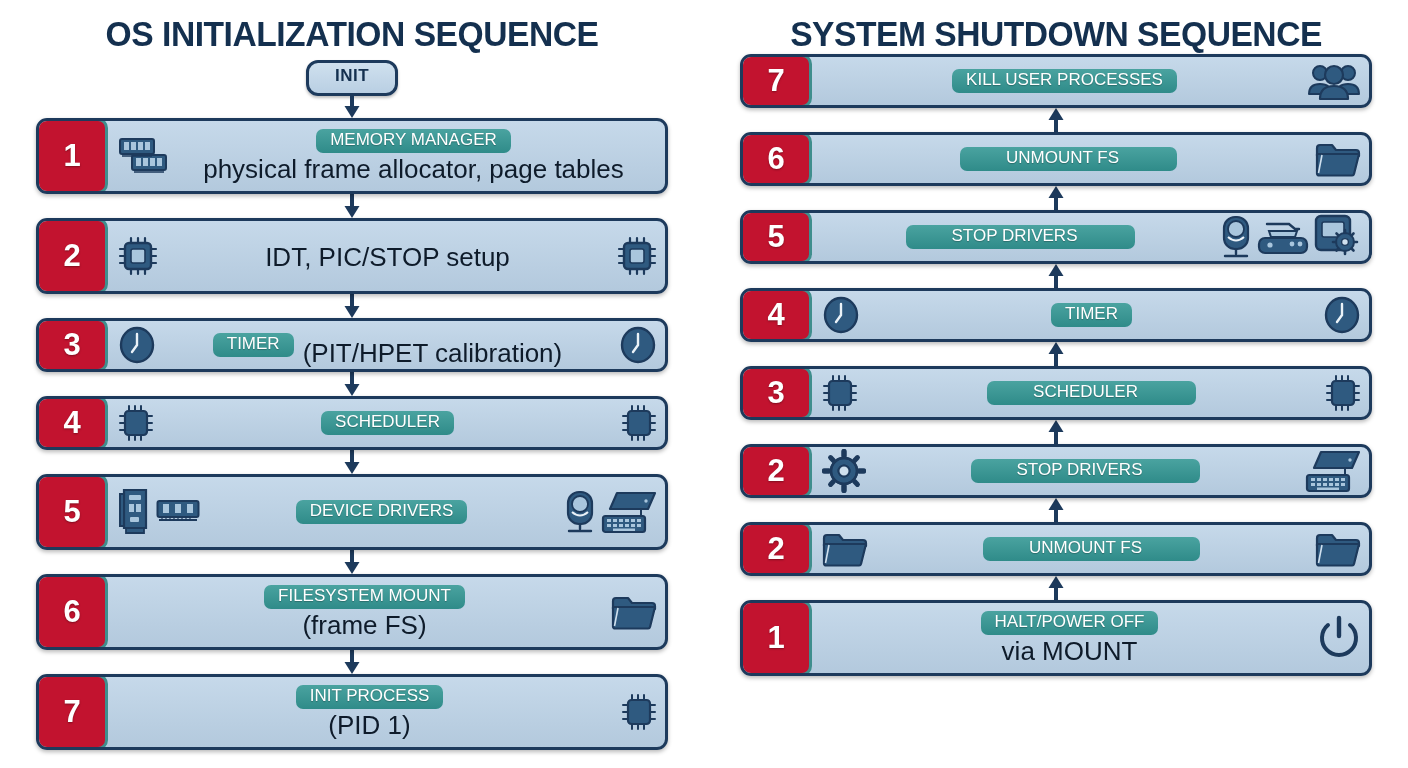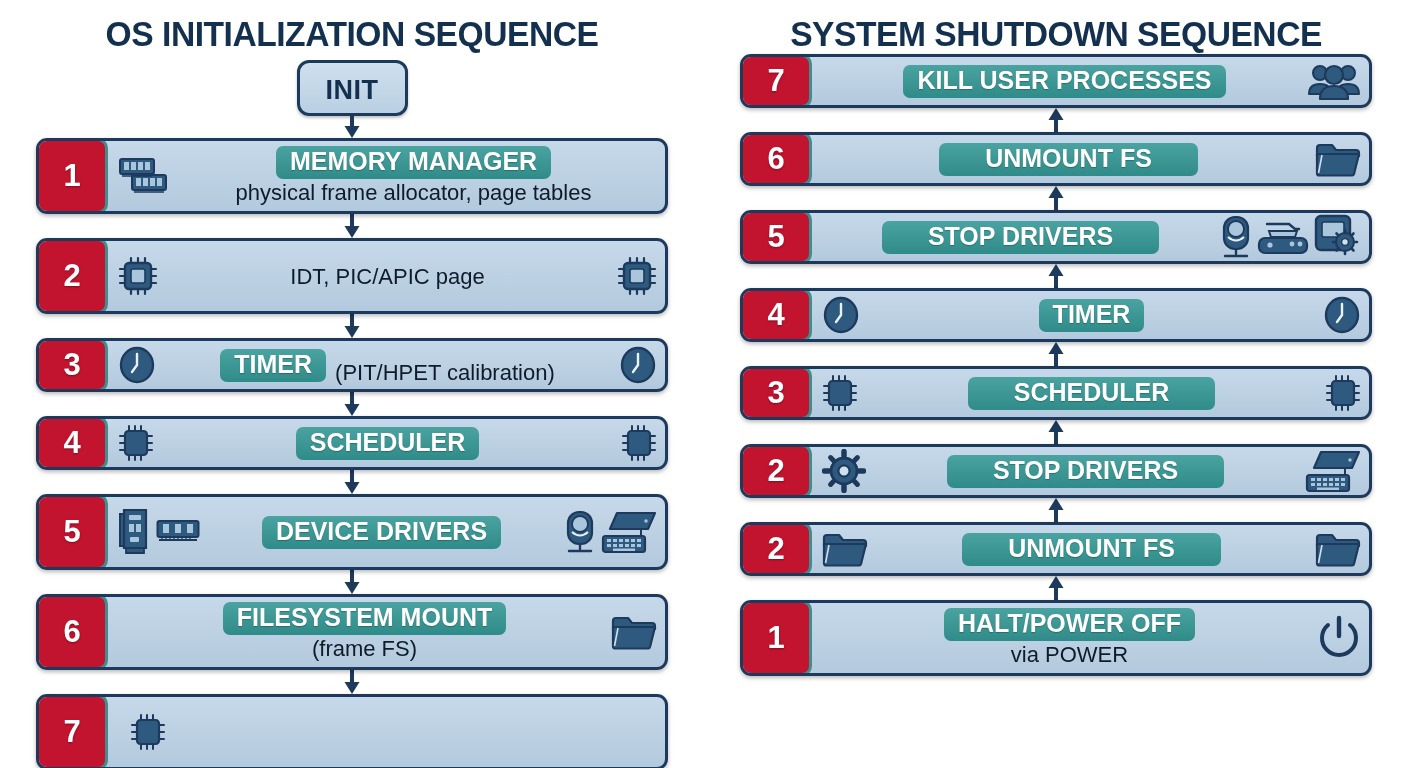--- a/index.html
+++ b/index.html
@@ -22,22 +22,22 @@
     transform:scaleX(0.96);
     white-space:nowrap;
   }
 
   
   .init-wrap{display:flex;justify-content:center;margin-top:6px;}
   .init-box{
     background:linear-gradient(180deg,#cfe0ee 0%,#b9cfe3 100%);
     border:3px solid #1d3a5c;
     border-radius:12px;
-    padding:12px 26px 7px 26px;
-    font-size:27px;font-weight:bold;color:#14304f;
+    padding:3px 26px 7px 26px;
+    font-size:17px;font-weight:bold;color:#14304f;
     box-shadow:0 2px 3px rgba(0,0,0,.25);
     letter-spacing:0.5px;
   }
 
   
   .arrow{display:flex;justify-content:center;align-items:center;}
   .arrow svg{display:block;}
 
   
   .rows{position:relative;}
@@ -90,38 +90,38 @@
   .center-inline{
     flex:1 1 auto;
     display:flex;align-items:center;justify-content:center;gap:9px;
     min-width:0;
   }
 
   .pill{
     display:inline-block;
     background:linear-gradient(180deg,#4aa3a0 0%,#2f8b89 100%);
     color:#ffffff;
-    font-size:25px;font-weight:bold;
+    font-size:17px;font-weight:normal;
     padding:2px 14px 4px 14px;
     border-radius:7px;
     line-height:1.08;
     white-space:nowrap;
     text-shadow:0 1px 1px rgba(0,0,0,.25);
   }
   .sub{
     color:#0e1b2a;
-    font-size:22px;
+    font-size:26px;
     line-height:1.1;
     white-space:nowrap;
     margin-top:2px;
   }
   .sub.inline{margin-top:16px;}
 
   
-  .pill.wide{padding-left:46px;padding-right:46px;}
+  .pill.wide{padding-left:46px;padding-right:58px;}
 
   svg.ic{display:block;}
 </style>
 </head>
 <body>
 
 <div class="page">
 
   <div class="column">
     <div class="col-title">OS INITIALIZATION SEQUENCE</div>
@@ -184,21 +184,21 @@
                 <svg class="ic" width="40" height="40" viewBox="0 0 40 40">
                   <g stroke="#1d3a5c" stroke-width="2.2" stroke-linecap="round">
                     <path d="M13 2v5M20 2v5M27 2v5M13 33v5M20 33v5M27 33v5M2 13h5M2 20h5M2 27h5M33 13h5M33 20h5M33 27h5"></path>
                   </g>
                   <rect x="7" y="7" width="26" height="26" rx="4" fill="#2f5a80" stroke="#1d3a5c" stroke-width="2.4"></rect>
                   <rect x="13" y="13" width="14" height="14" rx="2" fill="#a9c6dd" stroke="#1d3a5c" stroke-width="1.6"></rect>
                 </svg>
               </span>
             </span>
             <div class="center-col">
-              <span class="sub">IDT, PIC/APIC page</span>
+              <span class="sub">IDT, PIC/STOP setup</span>
             </div>
             <span class="icon-slot icon-right">
               <span class="ic-wrap">
                 <svg class="ic" width="40" height="40" viewBox="0 0 40 40">
                   <g stroke="#1d3a5c" stroke-width="2.2" stroke-linecap="round">
                     <path d="M13 2v5M20 2v5M27 2v5M13 33v5M20 33v5M27 33v5M2 13h5M2 20h5M2 27h5M33 13h5M33 20h5M33 27h5"></path>
                   </g>
                   <rect x="7" y="7" width="26" height="26" rx="4" fill="#2f5a80" stroke="#1d3a5c" stroke-width="2.4"></rect>
                   <rect x="13" y="13" width="14" height="14" rx="2" fill="#a9c6dd" stroke="#1d3a5c" stroke-width="1.6"></rect>
                 </svg>
@@ -375,20 +375,24 @@
         <div class="arrow" style="height:24px">
           <svg width="22" height="24" viewBox="0 0 22 24">
             <path d="M11 0v15" stroke="#1d3a5c" stroke-width="4"></path>
             <path d="M11 24 L3.5 12 L18.5 12 Z" fill="#1d3a5c"></path>
           </svg>
         </div>
         <div class="row tall">
           <div class="badge">7</div>
           <div class="row-body">
             <span class="icon-slot icon-left"></span>
+            <div class="center-col">
+              <span class="pill">INIT PROCESS</span>
+              <span class="sub">(PID 1)</span>
+            </div>
             <span class="icon-slot icon-right">
               <span class="ic-wrap">
                 <svg class="ic" width="36" height="38" viewBox="0 0 36 38">
                   <g stroke="#1d3a5c" stroke-width="2" stroke-linecap="round">
                     <path d="M11 2v5M17 2v5M23 2v5M11 31v5M17 31v5M23 31v5M2 12h5M2 19h5M2 26h5M29 12h5M29 19h5M29 26h5"></path>
                   </g>
                   <rect x="7" y="7" width="22" height="24" rx="3.5" fill="#2f5a80" stroke="#1d3a5c" stroke-width="2.2"></rect>
                 </svg>
               </span>
             </span>
@@ -653,21 +657,21 @@
             <path d="M11 24V9" stroke="#1d3a5c" stroke-width="4"></path>
             <path d="M11 0 L3.5 12 L18.5 12 Z" fill="#1d3a5c"></path>
           </svg>
         </div>
         <div class="row tall">
           <div class="badge">1</div>
           <div class="row-body">
             <span class="icon-slot icon-left"></span>
             <div class="center-col">
               <span class="pill">HALT/POWER OFF</span>
-              <span class="sub">via POWER</span>
+              <span class="sub">via MOUNT</span>
             </div>
             <span class="icon-slot icon-right">
               <span class="ic-wrap">
                 <svg class="ic" width="44" height="46" viewBox="0 0 44 46">
                   <path d="M11 10a17 17 0 1022 0" stroke="#1d3a5c" stroke-width="4" fill="none" stroke-linecap="round"></path>
                   <path d="M22 3v18" stroke="#1d3a5c" stroke-width="4.4" stroke-linecap="round"></path>
                 </svg>
               </span>
             </span>
           </div>

